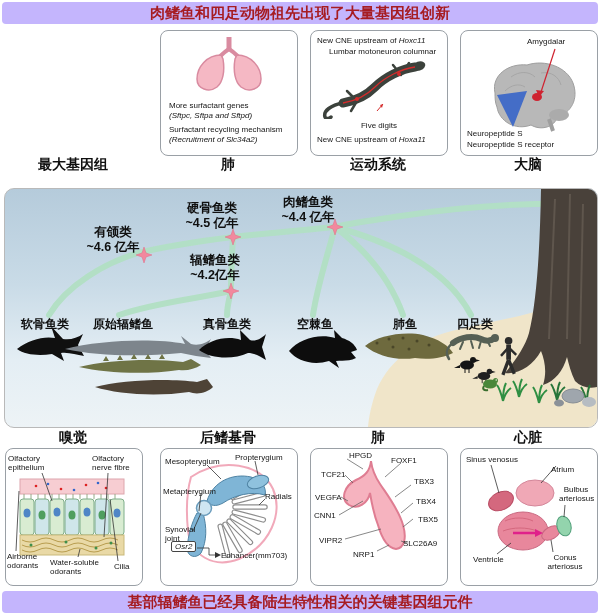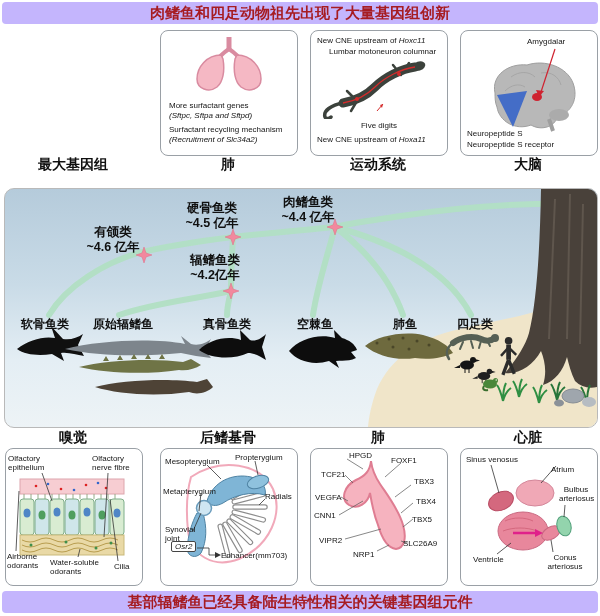--- a/index.html
+++ b/index.html
@@ -339,21 +339,21 @@
         <line x1="96" y1="94" x2="90" y2="92"></line>
       </g>
     </svg>
     <div class="abs gene" style="left:38px;top:2px;">HPGD</div>
     <div class="abs gene" style="left:80px;top:7px;">FOXF1</div>
     <div class="abs gene" style="left:10px;top:21px;">TCF21</div>
     <div class="abs gene" style="left:103px;top:28px;">TBX3</div>
     <div class="abs gene" style="left:4px;top:44px;">VEGFA</div>
     <div class="abs gene" style="left:105px;top:48px;">TBX4</div>
     <div class="abs gene" style="left:3px;top:62px;">CNN1</div>
-    <div class="abs gene" style="left:101px;top:66px;text-align:center;">TBX5</div>
+    <div class="abs gene" style="left:107px;top:66px;text-align:center;">TBX5</div>
     <div class="abs gene" style="left:8px;top:87px;">VIPR2</div>
     <div class="abs gene" style="left:42px;top:101px;">NRP1</div>
     <div class="abs gene" style="left:92px;top:90px;">SLC26A9</div>
   </div>
 
   <div class="abs panel-box" style="left:460px;top:448px;width:136px;height:136px;text-align:center;">
     <svg class="fillsvg" viewBox="0 0 136 136">
       <ellipse cx="40" cy="52" rx="13" ry="9" transform="rotate(-25 40 52)" fill="#d4687e" stroke="#b84a62"></ellipse>
       <ellipse cx="74" cy="44" rx="19" ry="13" fill="#f0a8b6" stroke="#d4879a"></ellipse>
       <ellipse cx="62" cy="82" rx="25" ry="19" fill="#e8879c" stroke="#c96a82"></ellipse>

